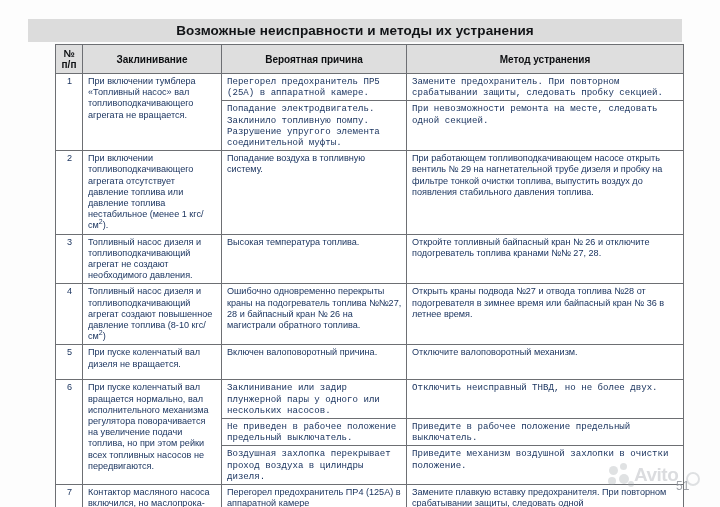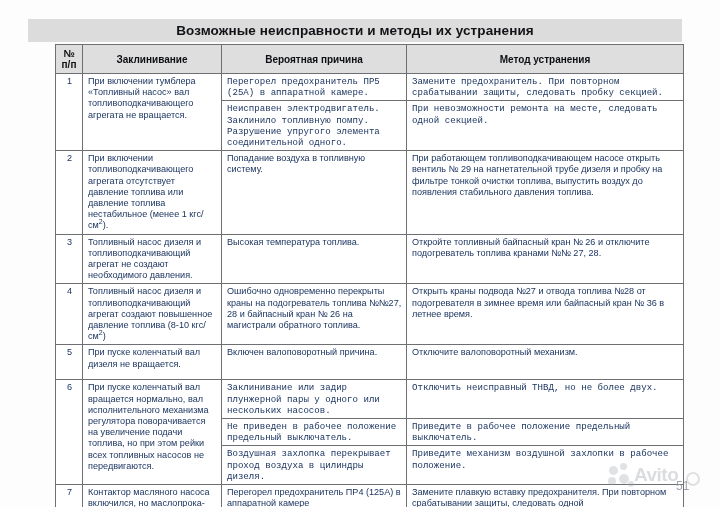--- a/index.html
+++ b/index.html
@@ -166,23 +166,23 @@
       <tbody>
 
         <tr>
           <td class="num" rowspan="2">1</td>
           <td rowspan="2">При включении тумблера «Топливный насос» вал топливоподкачивающего агрегата не вращается.</td>
           <td class="sub">Перегорел предохранитель ПР5 (25А) в аппаратной камере.</td>
           <td class="sub">Замените предохранитель. При повторном срабатывании защиты, следовать пробку секцией.</td>
         </tr>
         <tr>
           <td class="sub">
-            <div>Неисправен электродвигатель.</div>
+            <div>Попадание электродвигатель.</div>
             <div>Заклинило топливную помпу.</div>
-            <div>Разрушение упругого элемента соединительной одного.</div>
+            <div>Разрушение упругого элемента соединительной муфты.</div>
           </td>
           <td class="sub">При невозможности ремонта на месте, следовать одной секцией.</td>
         </tr>
 
         <tr>
           <td class="num">2</td>
           <td><span>При включении топливоподкачивающего агрегата отсутствует давление топлива или давление топлива нестабильное (менее 1 кгс/см</span><sup class="u">2</sup><span>).</span></td>
           <td>Попадание воздуха в топливную систему.</td>
           <td>При работающем топливоподкачивающем насосе открыть вентиль № 29 на нагнетательной трубе дизеля и пробку на фильтре тонкой очистки топлива, выпустить воздух до появления стабильного давления топлива.</td>
         </tr>
@@ -213,21 +213,21 @@
           <td rowspan="3">При пуске коленчатый вал вращается нормально, вал исполнительного механизма регулятора поворачивается на увеличение подачи топлива, но при этом рейки всех топливных насосов не передвигаются.</td>
           <td class="sub">Заклинивание или задир плунжерной пары у одного или нескольких насосов.</td>
           <td class="sub">Отключить неисправный ТНВД, но не более двух.</td>
         </tr>
         <tr>
           <td class="sub">Не приведен в рабочее положение предельный выключатель.</td>
           <td class="sub">Приведите в рабочее положение предельный выключатель.</td>
         </tr>
         <tr>
           <td class="sub">Воздушная захлопка перекрывает проход воздуха в цилиндры дизеля.</td>
-          <td class="sub">Приведите механизм воздушной захлопки в рабочее положение.</td>
+          <td class="sub">Приведите механизм воздушной захлопки в очистки положение.</td>
         </tr>
 
         <tr>
           <td class="num">7</td>
           <td>Контактор масляного насоса включился, но маслопрока-</td>
           <td>Перегорел предохранитель ПР4 (125А) в аппаратной камере</td>
           <td>Замените плавкую вставку предохранителя. При повторном срабатывании защиты, следовать одной</td>
         </tr>
 
       </tbody>

